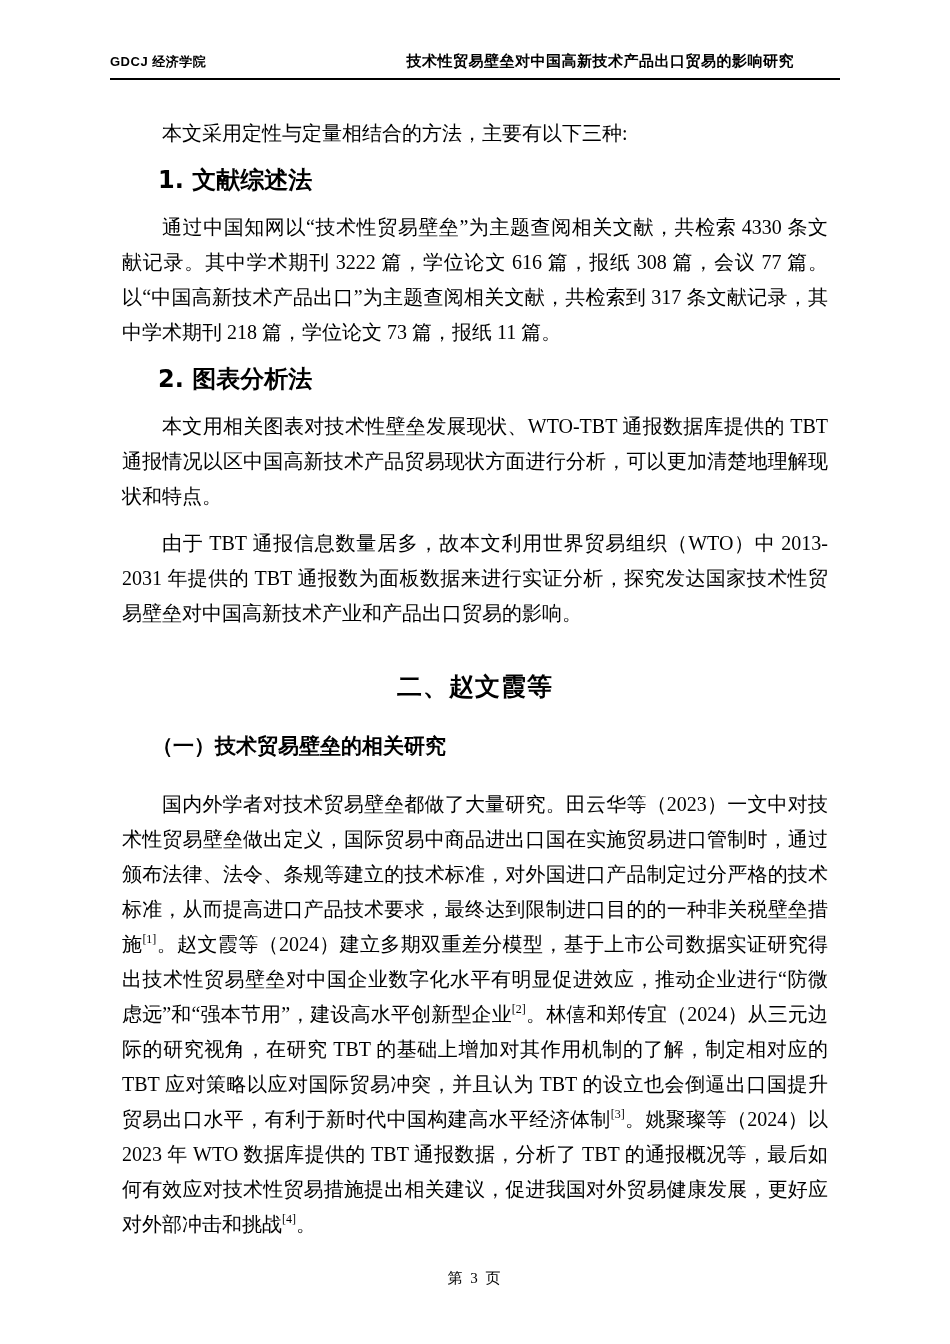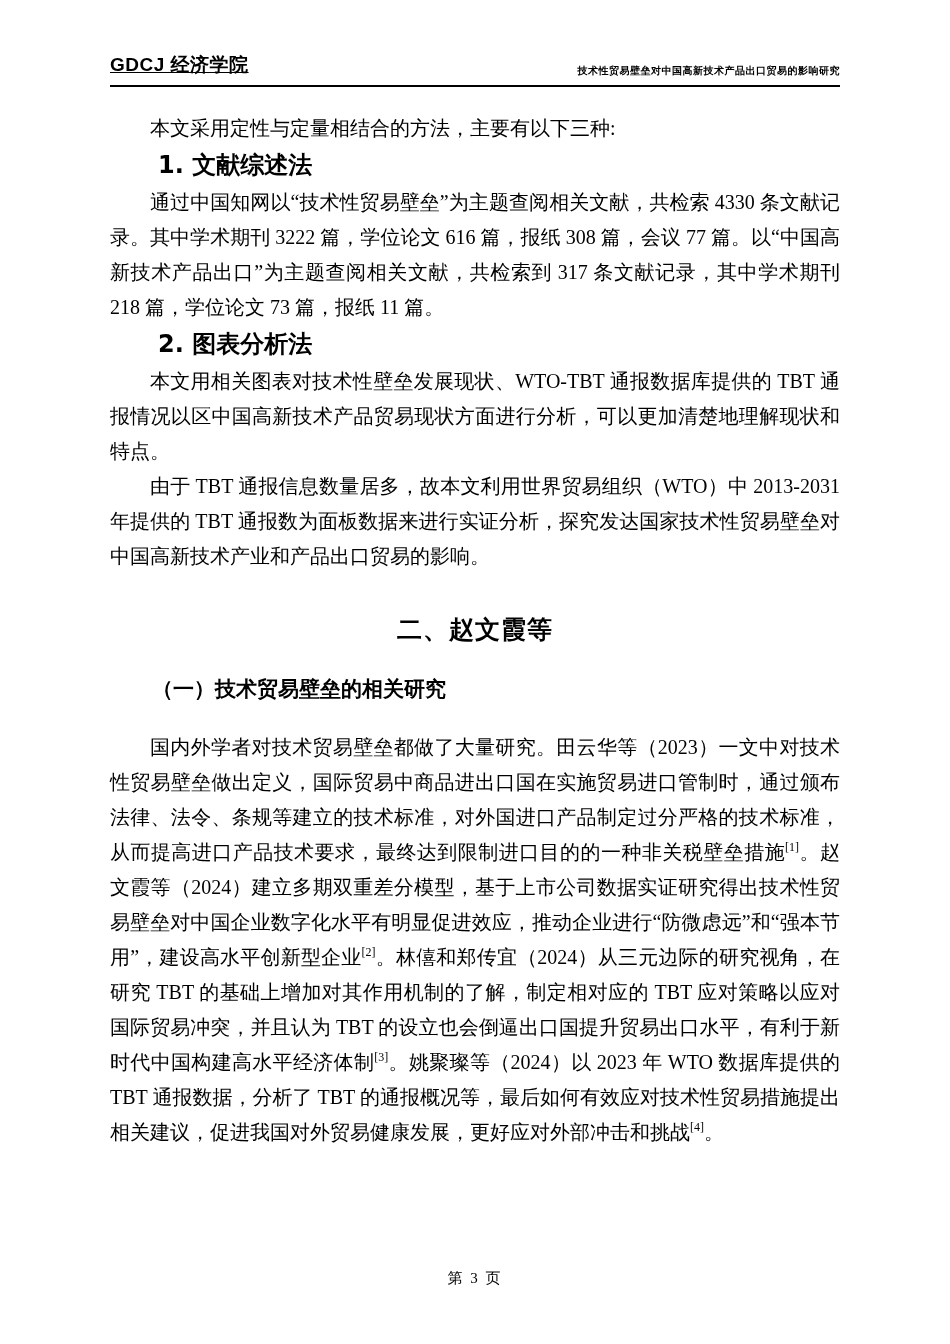--- a/index.html
+++ b/index.html
@@ -19,39 +19,39 @@
   }
   .page-header {
     display: flex;
     justify-content: space-between;
     align-items: flex-end;
     border-bottom: 2px solid #000;
     padding-bottom: 7px;
     font-family: "Liberation Sans", "DejaVu Sans", sans-serif;
   }
   .header-left {
-    font-size: 19px;
+    font-size: 13px;
     font-weight: bold;
     letter-spacing: 0.5px;
-    text-decoration: underline;
   }
   .header-right {
-    font-size: 10px;
+    font-size: 15px;
     font-weight: bold;
+    margin-right: 46px;
     letter-spacing: 0.5px;
   }
   .page-body {
     padding-top: 24px;
     font-size: 20px;
     line-height: 35px;
     text-align: justify;
   }
   .para {
     text-indent: 2em;
-    margin: 0;
+    margin: 12px;
   }
   .para sup {
     font-size: 12px;
     line-height: 0;
   }
   .num-heading {
     font-family: "DejaVu Sans", "Liberation Sans", sans-serif;
     font-size: 24px;
     font-weight: bold;
     line-height: 35px;

